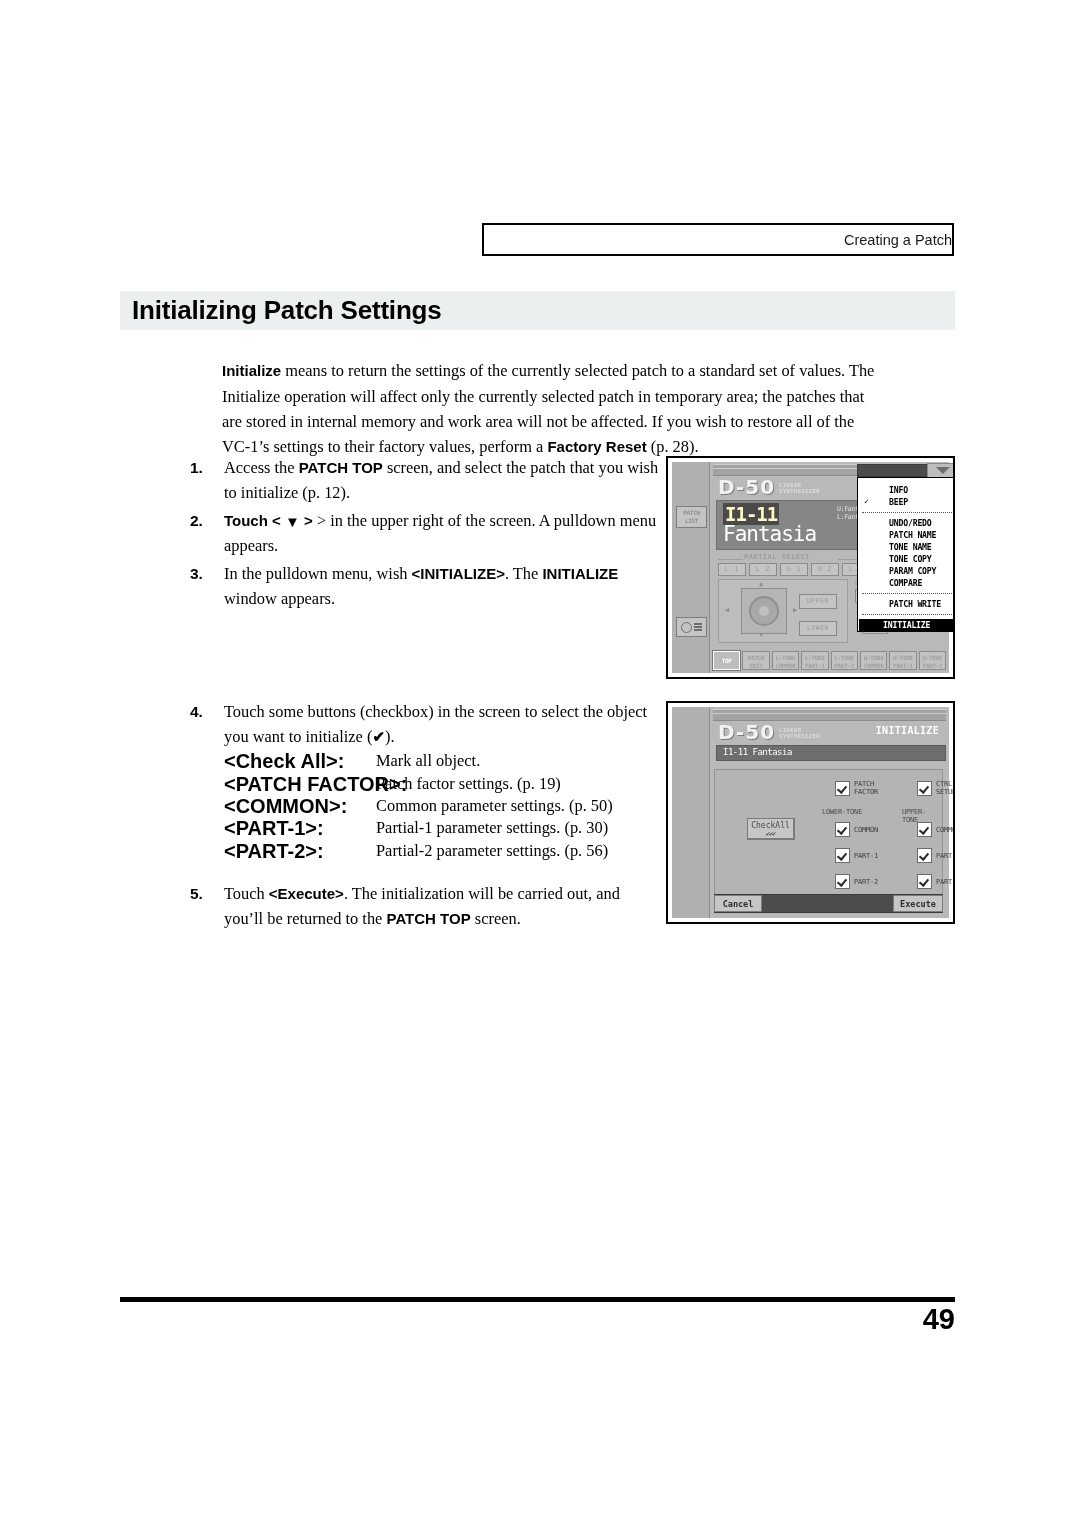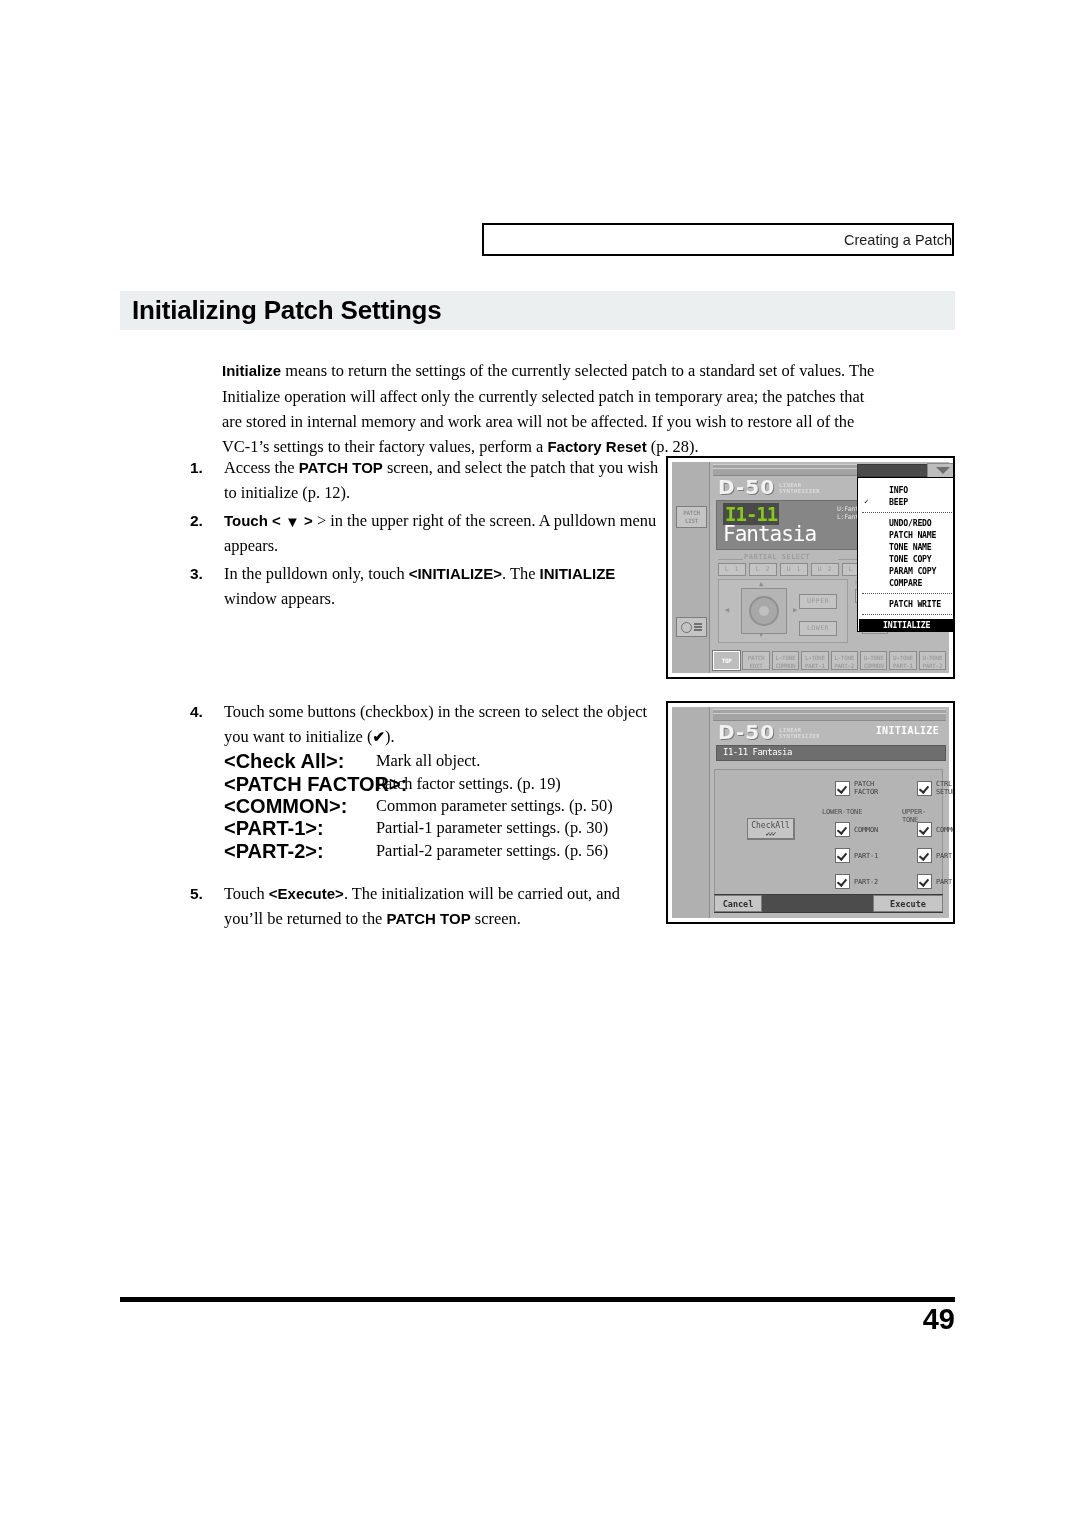--- a/index.html
+++ b/index.html
@@ -259,21 +259,21 @@
     width: 228px; height: 48px;
     background: #868686;
     border: 1px solid #6f6f6f;
   }
   .patch-num {
     position: absolute;
     left: 6px; top: 2px;
     font-family: "DejaVu Sans Mono", monospace;
     font-weight: bold;
     font-size: 19px;
-    color: #84cc16;
+    color: #fef9c3;
     background: #4a4a4a;
     padding: 0 2px;
     letter-spacing: -1px;
   }
   .patch-name {
     position: absolute;
     left: 6px; top: 21px;
     font-family: "DejaVu Sans Mono", monospace;
     font-size: 21px;
     line-height: 24px;
@@ -596,21 +596,21 @@
     border: 1px solid #7d7d7d;
     font-family: "DejaVu Sans Mono", monospace;
     font-weight: bold;
     font-size: 8.5px;
     line-height: 16px;
     text-align: center;
     color: #2d2d2d;
     box-sizing: border-box;
   }
   #btn-cancel { left: -1px; width: 48px; }
-  #btn-execute { right: -1px; width: 70px; }
+  #btn-execute { right: -1px; width: 50px; }
 </style>
 </head>
 <body>
 
 <div class="header-box">
   <div class="header-text">Creating a Patch</div>
 </div>
 
 <div class="title-banner">
   <div class="title-text">Initializing Patch Settings</div>
@@ -625,21 +625,21 @@
   <span class="body"><span>Access the </span><b>PATCH TOP</b><span> screen, and select the patch that you wish to initialize (p. 12).</span></span>
 </div>
 
 <div class="step" id="step2">
   <span class="num">2.</span>
   <span class="body"><b>Touch &lt; </b><b class="tri">▼</b><b>&nbsp;&gt;</b><span> &gt; in the upper right of the screen. A pulldown menu appears.</span></span>
 </div>
 
 <div class="step" id="step3">
   <span class="num">3.</span>
-  <span class="body"><span>In the pulldown only, touch </span><b>&lt;INITIALIZE&gt;</b><span>. The </span><b>INITIALIZE</b><span> window appears.</span></span>
+  <span class="body"><span>In the pulldown menu, wish </span><b>&lt;INITIALIZE&gt;</b><span>. The </span><b>INITIALIZE</b><span> window appears.</span></span>
 </div>
 
 <div class="step" id="step4">
   <span class="num">4.</span>
   <span class="body"><span>Touch some  buttons (checkbox) in the screen to select the object you want to initialize (</span><b>✔</b><span>).</span></span>
   <div class="dl">
     <div class="dl-row">
       <span class="dl-term">&lt;Check All&gt;:</span>
       <span class="dl-def">Mark all object.</span>
     </div>

